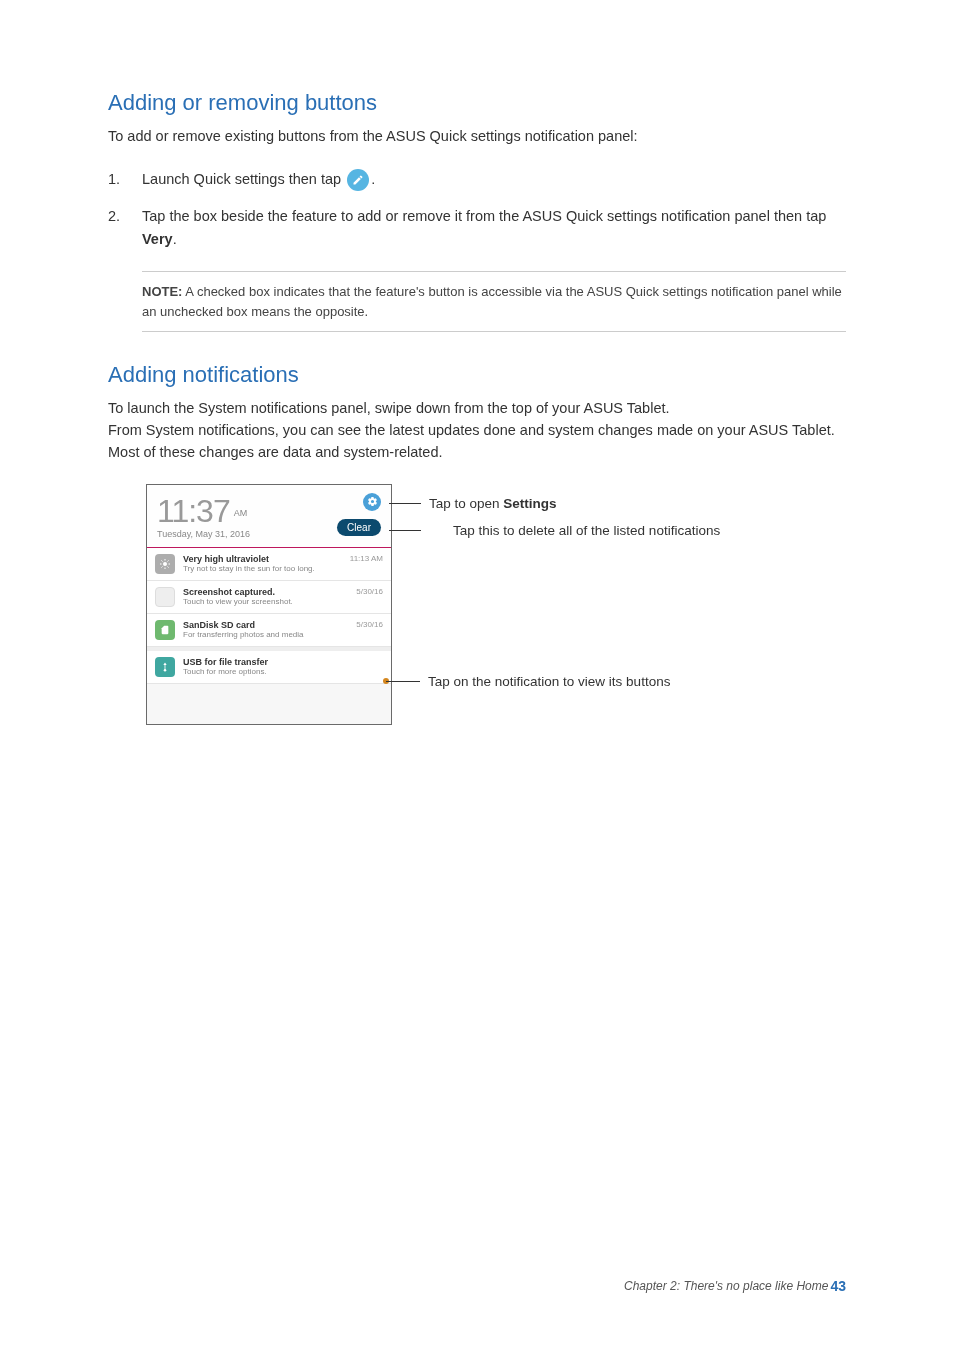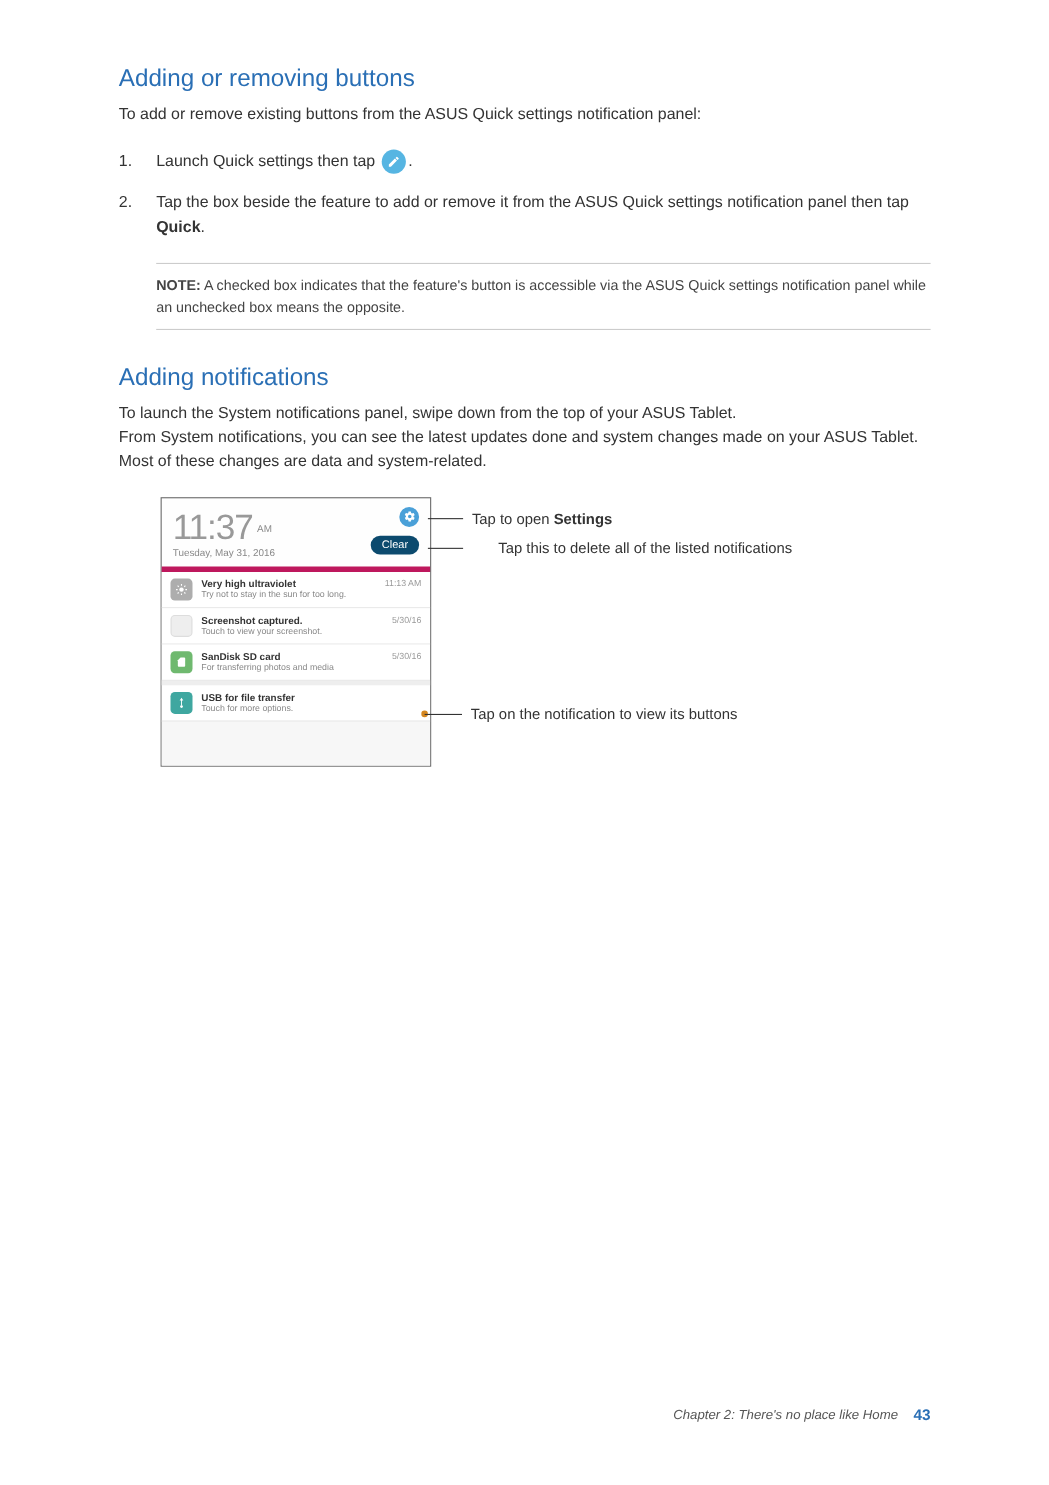--- a/index.html
+++ b/index.html
@@ -1,30 +1,30 @@
 <!DOCTYPE html>
 <html><head>
 <meta charset="utf-8">
 <style>
   * { box-sizing: border-box; margin: 0; padding: 0; }
   html, body { width: 954px; height: 1350px; background: #fff; font-family: "Segoe UI", Arial, sans-serif; color: #333; }
-  .page { position: relative; width: 954px; height: 1350px; padding: 58px 108px 40px 108px; }
+  .page { position: relative; width: 954px; height: 1350px; padding: 90px 108px 40px 108px; }
   h2 { color: #2a6fb5; font-weight: 400; font-size: 22px; margin-bottom: 10px; }
   p.body { font-size: 14.5px; line-height: 1.5; color: #333; margin-bottom: 20px; }
   ol.steps { list-style: none; }
   ol.steps li { display: flex; align-items: flex-start; font-size: 14.5px; line-height: 1.6; margin-bottom: 14px; }
   ol.steps li .num { width: 34px; flex-shrink: 0; }
   ol.steps li .txt { flex: 1; }
   .inline-icon { display: inline-flex; align-items: center; justify-content: center; width: 22px; height: 22px; border-radius: 11px; background: #56b5e2; color: #fff; font-size: 12px; vertical-align: middle; margin: 0 2px; }
   .bold { font-weight: 700; }
   .note-box { border-top: 1px solid #ccc; border-bottom: 1px solid #ccc; padding: 10px 0; margin: 20px 0 30px 34px; font-size: 13px; line-height: 1.5; color: #444; }
   .shot-area { position: relative; margin-top: 18px; }
 
   .panel { width: 246px; background: #fefefe; border: 1px solid #6a6a6a; font-size: 9px; }
-  .panel-head { padding: 10px 10px 8px 10px; position: relative; border-bottom: 5px solid #be185d; }
+  .panel-head { padding: 10px 10px 8px 10px; position: relative; border-bottom: 1px solid #be185d; }
   .time-big { font-family: "Segoe UI Light", Arial, sans-serif; font-weight: 200; font-size: 32px; color: #999; letter-spacing: -1px; line-height: 1; display: inline-block; }
   .ampm { font-size: 9px; color: #888; display: inline-block; margin-left: 4px; vertical-align: 6px; }
   .date { font-size: 9px; color: #888; margin-top: 2px; }
   .gear { position: absolute; right: 10px; top: 8px; width: 18px; height: 18px; border-radius: 50%; background: #4aa0d8; display: flex; align-items: center; justify-content: center; }
   .gear svg { width: 11px; height: 11px; fill: #fff; }
   .clear-btn { position: absolute; right: 10px; top: 34px; background: #0c4a6e; color: #fff; font-size: 10px; padding: 3px 10px; border-radius: 10px; }
 
   .notif { display: flex; align-items: center; padding: 6px 8px; border-bottom: 1px solid #e5e5e5; position: relative; background:#fff; }
   .notif-icon { width: 20px; height: 20px; border-radius: 4px; flex-shrink:0; display:flex; align-items:center; justify-content:center; margin-right:8px; }
   .notif-icon.gray { background:#adadad; }
@@ -34,21 +34,21 @@
   .notif-body { flex:1; overflow:hidden; }
   .notif-title { font-size: 9px; color:#333; font-weight:600; }
   .notif-sub { font-size: 8px; color:#888; }
   .notif-time { font-size:8px; color:#999; position:absolute; right:8px; top:6px; }
   .panel-foot { height: 40px; background:#f7f7f7; }
 
   .callout { position: absolute; font-size: 13.5px; color: #333; display: flex; align-items: center; }
   .callout .line { border-top: 1px solid #333; height: 0; }
   .callout .dot { width: 6px; height: 6px; background: #d4861e; border-radius: 50%; margin-right: -3px; }
 
-  .footer { position: absolute; bottom: 56px; right: 108px; font-size: 12px; font-style: italic; color: #555; display:flex; align-items:center; gap:14px;}
+  .footer { position: absolute; bottom: 56px; right: 108px; font-size: 12px; font-style: italic; color: #555; display:flex; align-items:center; gap:2px;}
   .footer .pg { font-style: normal; color: #2a6fb5; font-weight: 700; font-size: 14px; }
 </style>
 </head>
 <body>
 
 <div class="page">
 
   <h2>Adding or removing buttons</h2>
   <p class="body">To add or remove existing buttons from the ASUS Quick settings notification panel:</p>
 
@@ -59,21 +59,21 @@
         <span>Launch Quick settings then tap </span><span class="inline-icon">
             <svg viewBox="0 0 24 24" width="12" height="12" fill="#fff">
               <path d="M3 17.25V21h3.75l11-11-3.75-3.75-11 11zM20.7 7.05a1 1 0 0 0 0-1.41l-2.34-2.34a1 1 0 0 0-1.41 0l-1.83 1.83 3.75 3.75 1.83-1.83z"></path>
             </svg>
           </span><span>.</span>
       </span>
     </li>
     <li>
       <span class="num">2.</span>
       <span class="txt">
-        <span>Tap the box beside the feature to add or remove it from the ASUS Quick settings notification panel then tap </span><span class="bold">Quick</span><span>.</span>
+        <span>Tap the box beside the feature to add or remove it from the ASUS Quick settings notification panel then tap </span><span class="bold">Very</span><span>.</span>
       </span>
     </li>
   </ol>
 
   <div class="note-box">
     <span class="bold">NOTE:</span><span> A checked box indicates that the feature's button is accessible via the ASUS Quick settings notification panel while an unchecked box means the opposite.</span>
   </div>
 
   <h2>Adding notifications</h2>
   <p class="body" style="margin-bottom:0;">To launch the System notifications panel, swipe down from the top of your ASUS Tablet.</p>

